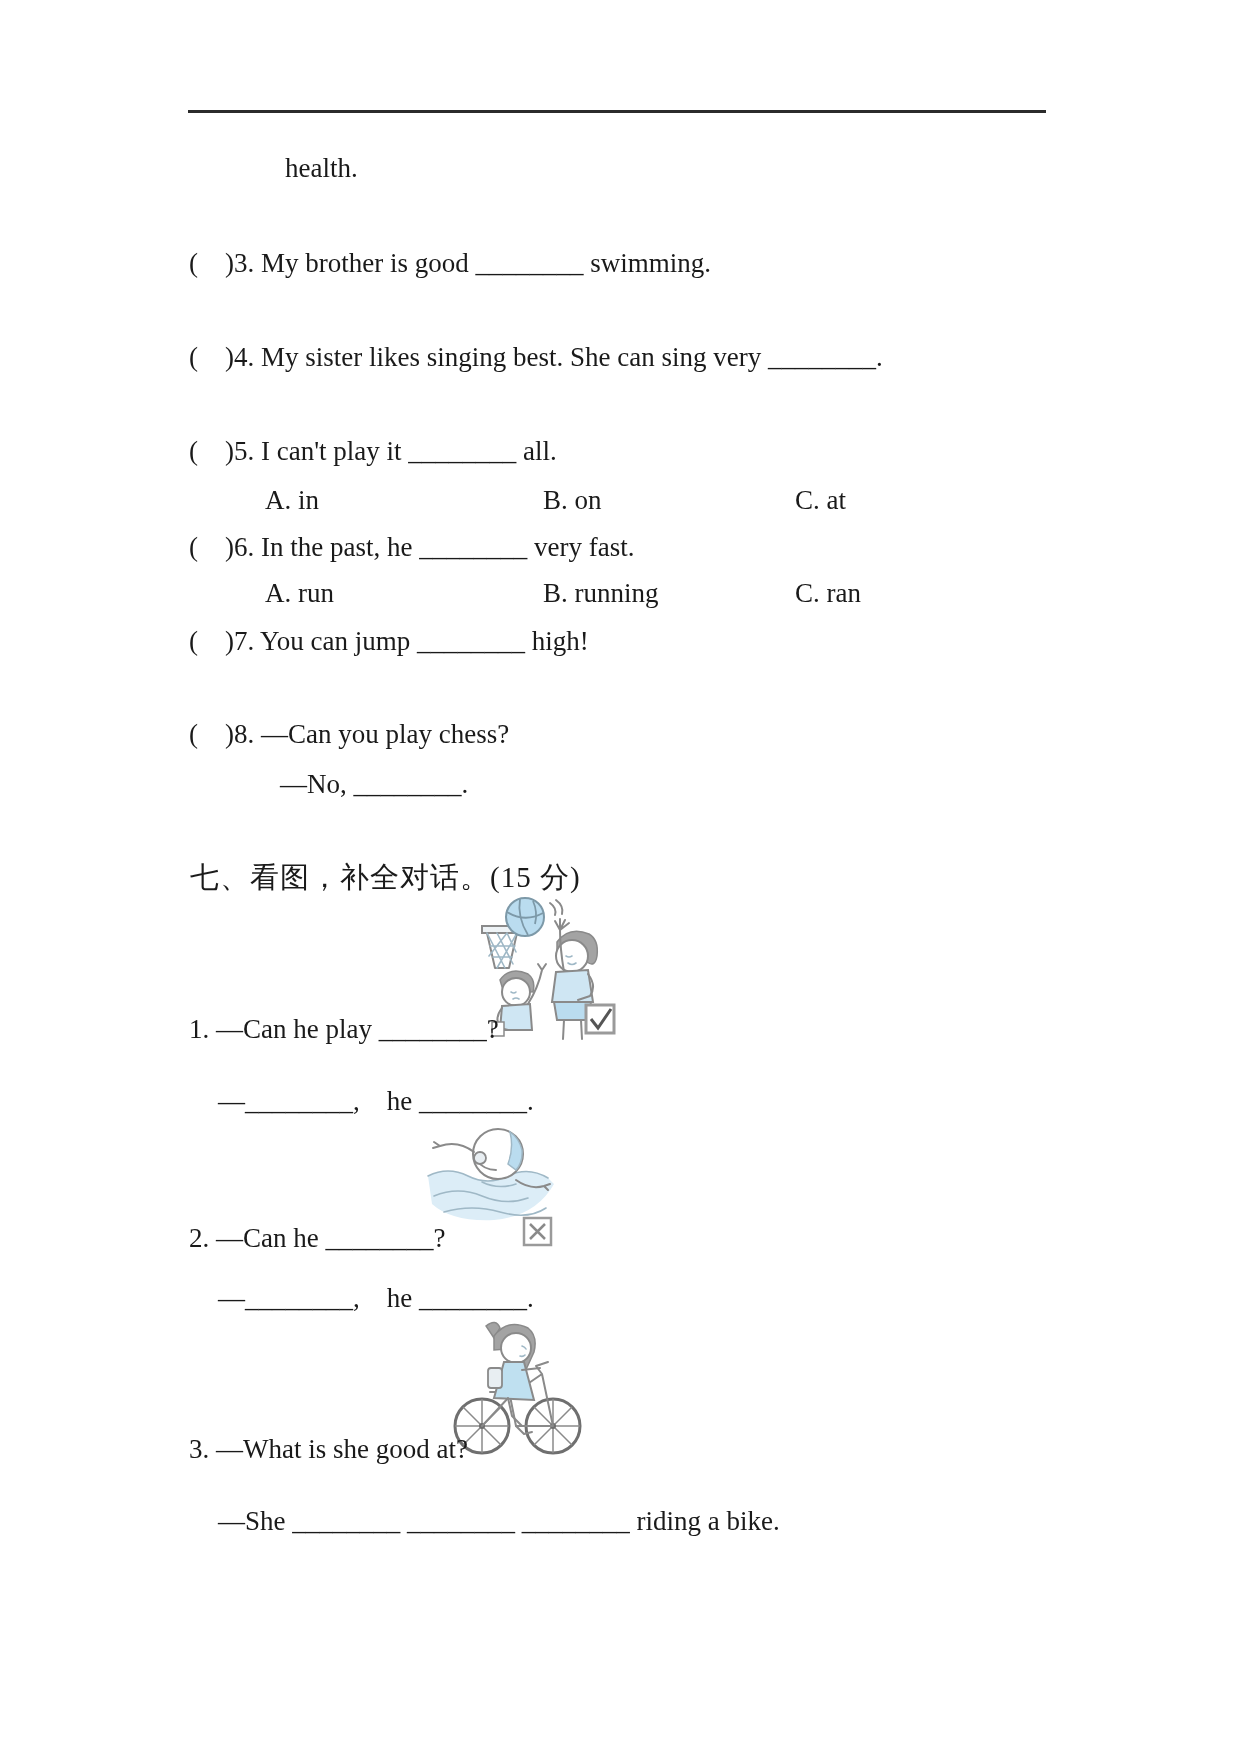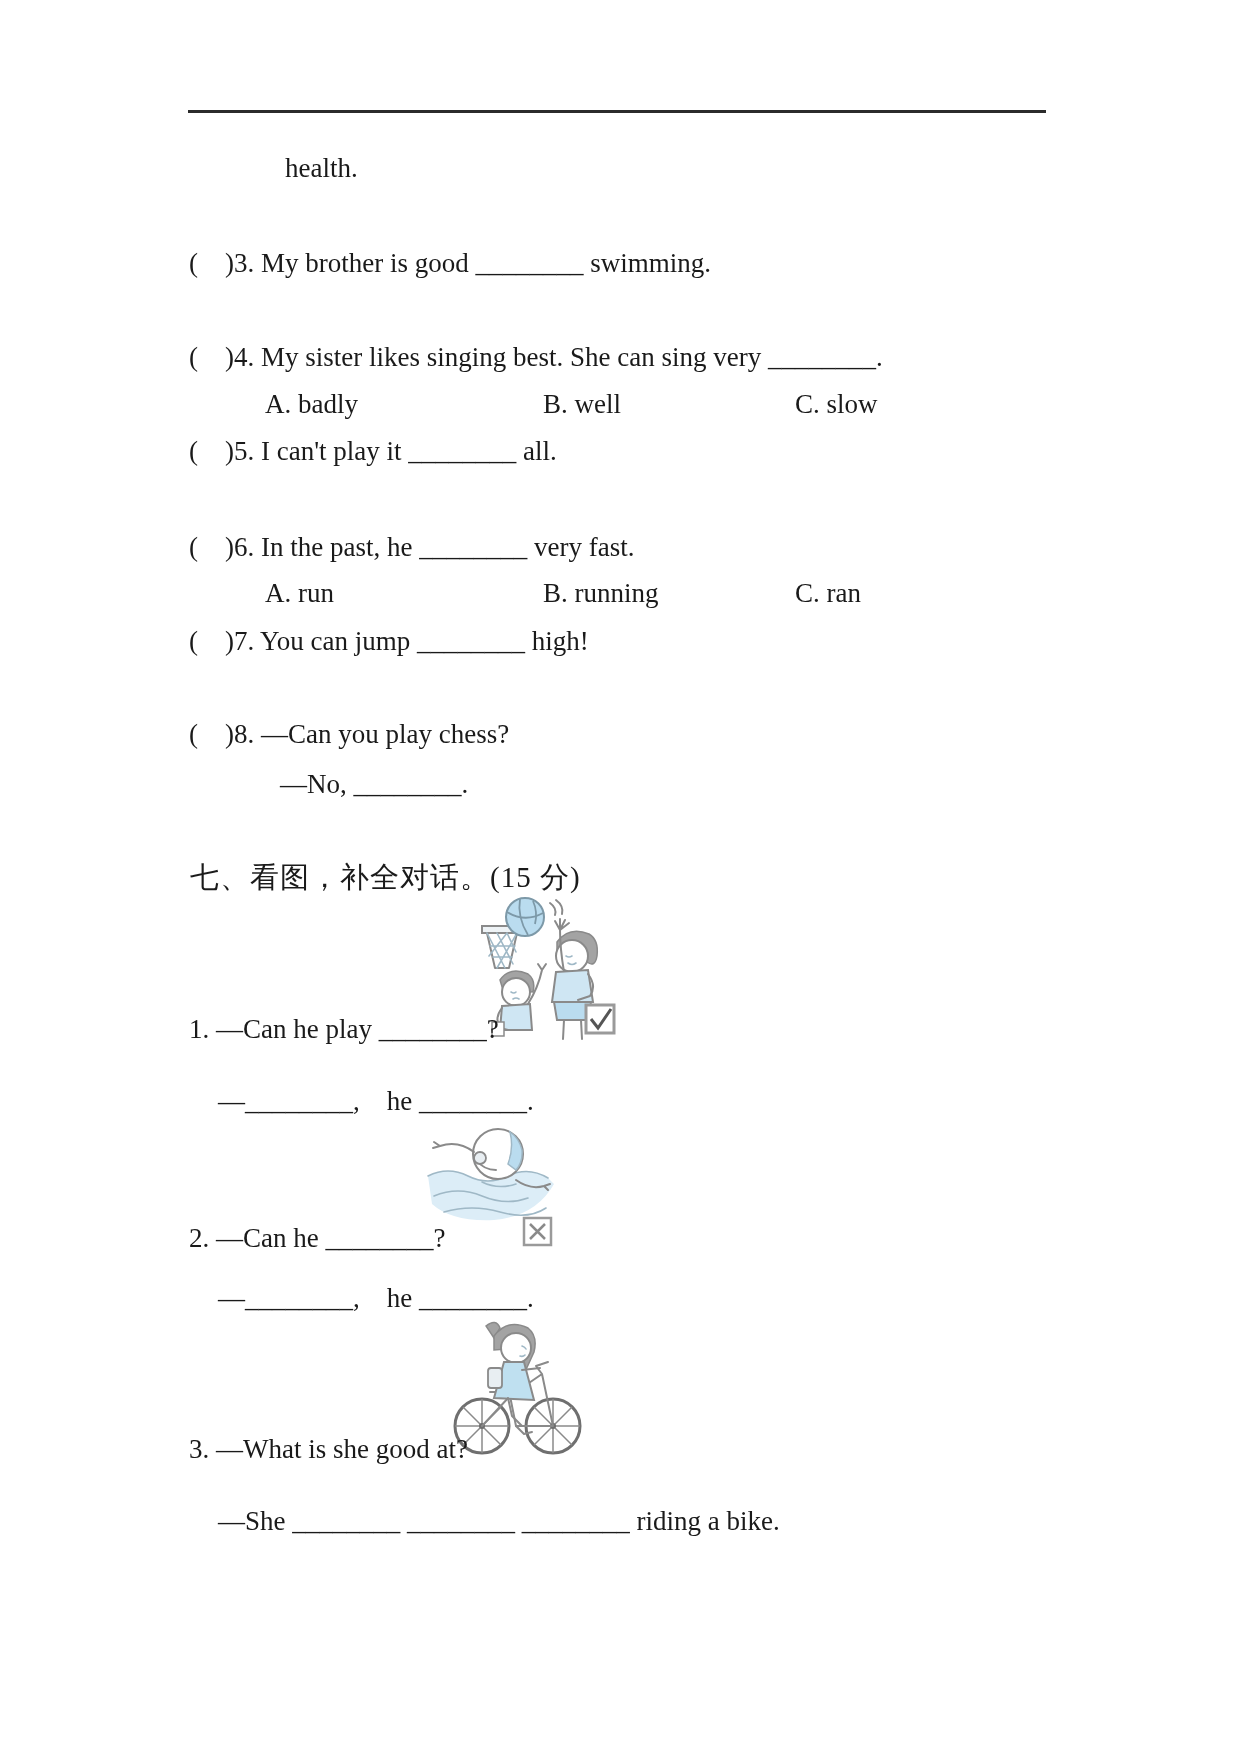--- a/index.html
+++ b/index.html
@@ -44,28 +44,28 @@
   <div class="divider"></div>
 
   <div class="row indent1" style="top:151px">health.</div>
 
 
   <div class="row q" style="top:246px">(    )3. My brother is good ________ swimming.</div>
 
 
   <div class="row q" style="top:340px">(    )4. My sister likes singing best. She can sing very ________.</div>
 
-  <div class="row optrow" style="top:387px">
-    <span class="opt a">A. badly</span>
-    <span class="opt b">B. well</span>
-    <span class="opt c">C. slow</span>
-  </div>
 
   <div class="row q" style="top:434px">(    )5. I can't play it ________ all.</div>
 
+  <div class="row optrow" style="top:483px">
+    <span class="opt a">A. in</span>
+    <span class="opt b">B. on</span>
+    <span class="opt c">C. at</span>
+  </div>
 
   <div class="row q" style="top:530px">(    )6. In the past, he ________ very fast.</div>
 
   <div class="row optrow" style="top:576px">
     <span class="opt a">A. run</span>
     <span class="opt b">B. running</span>
     <span class="opt c">C. ran</span>
   </div>
 
   <div class="row q" style="top:624px">(    )7. You can jump ________ high!</div>

